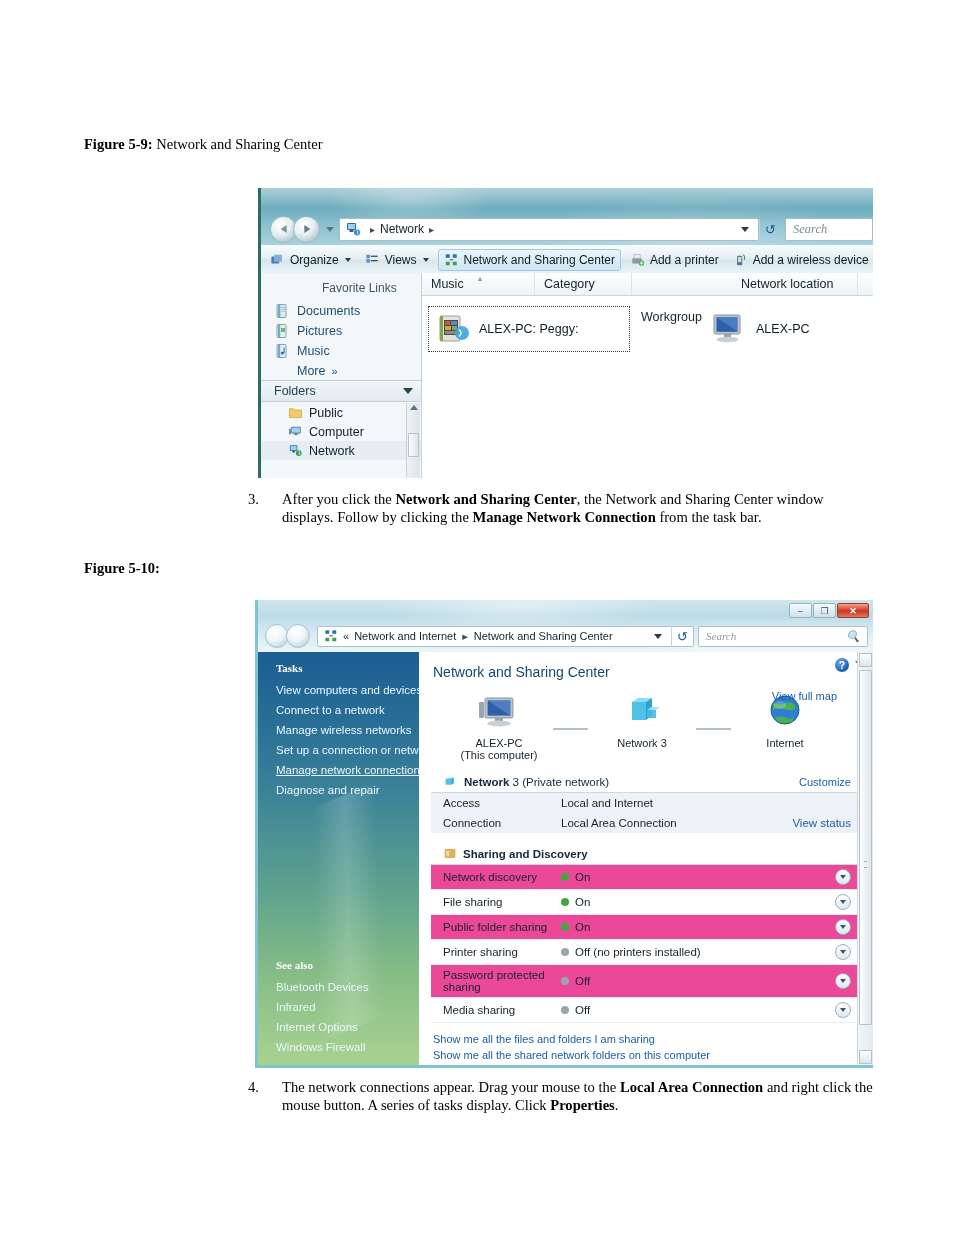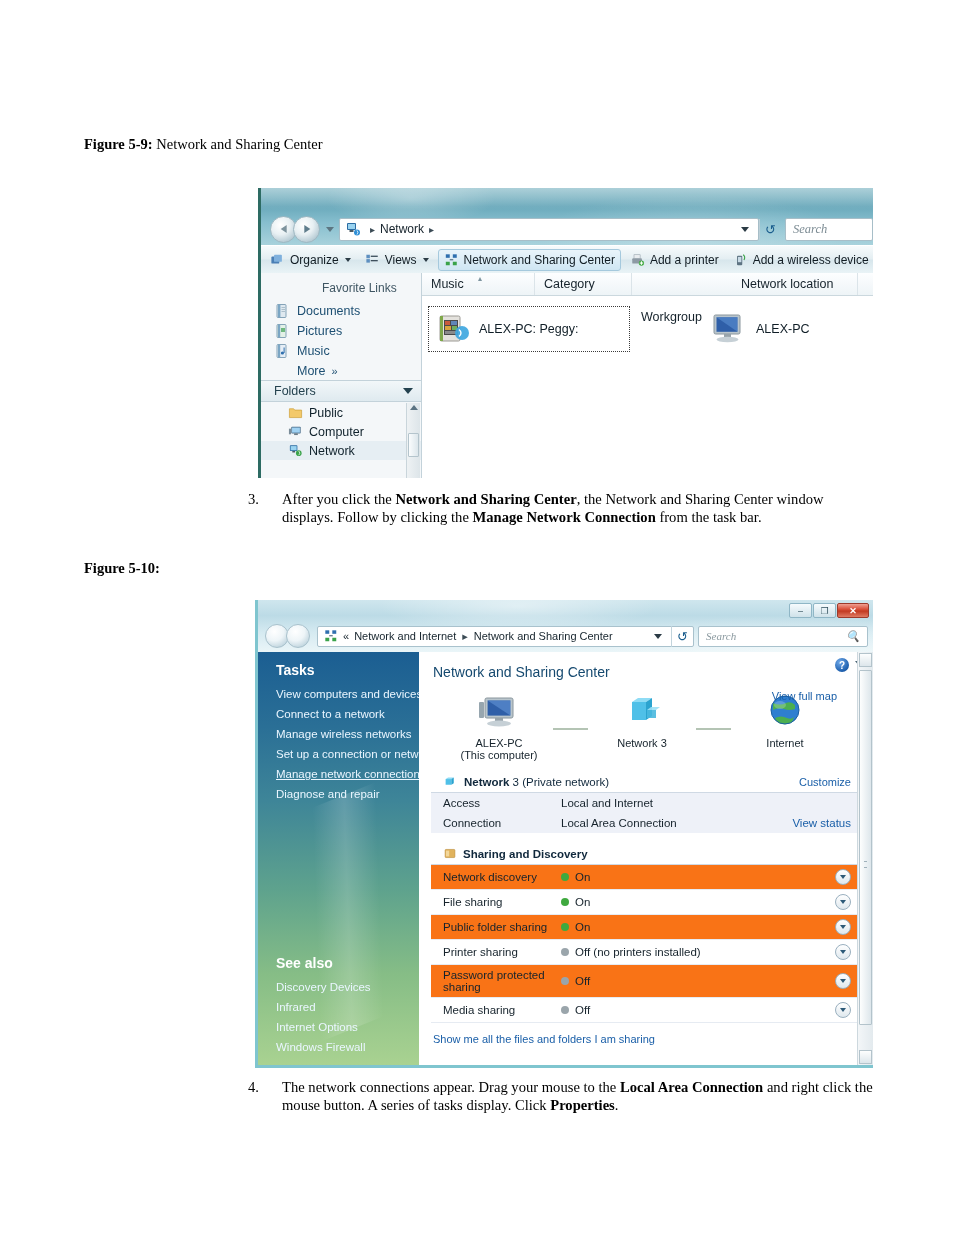--- a/index.html
+++ b/index.html
@@ -204,21 +204,21 @@
     width:161px;flex:0 0 auto;position:relative;box-sizing:border-box;
     background:linear-gradient(180deg,#1b5e92 0%, #2a6f96 18%, #3e8598 36%, #5fa38d 58%, #86bd86 78%, #a9d291 100%);
     overflow:hidden;
   }
   .tasks:before{
     content:"";position:absolute;left:-40px;top:150px;width:260px;height:220px;
     background:linear-gradient(110deg,rgba(255,255,255,0) 40%,rgba(255,255,255,.18) 50%,rgba(255,255,255,0) 60%);
     transform:rotate(-22deg);
   }
   .tasks-hdr{
-    font-family:Liberation Sans, sans-serif;font-size:14px;font-weight:bold;color:#ffffff;
+    font-family:Liberation Serif, serif;font-size:11px;font-weight:bold;color:#ffffff;
     padding:10px 4px 6px 18px;position:relative;
   }
   .tlink{
     font-family:"Liberation Sans",sans-serif;font-size:11.5px;color:#eaf6ff;
     padding:4px 6px 4px 18px;position:relative;white-space:nowrap;
   }
   .tlink.hover{text-decoration:underline;}
   .seealso{position:absolute;left:0;right:0;bottom:8px;}
   .seealso .tasks-hdr{padding-top:0;}
 
@@ -256,21 +256,21 @@
     background:#eef1f8;font-family:"Liberation Sans",sans-serif;font-size:11.5px;color:#16232c;
   }
   .drow .k{width:118px;flex:0 0 auto;}
   .drow .v{flex:1 1 auto;}
   .drow .a{color:#1a5fa8;}
   .srow{
     display:flex;align-items:center;padding:4px 10px 4px 12px;margin:0 12px;
     font-family:"Liberation Sans",sans-serif;font-size:11.5px;color:#16232c;
     border-bottom:1px solid #e6ebf2;
   }
-  .srow.alt{background:#f97316;}
+  .srow.alt{background:#ec4899;}
   .srow .k{width:118px;flex:0 0 auto;}
   .srow .dot{width:8px;height:8px;border-radius:50%;margin-right:6px;flex:0 0 auto;}
   .srow .st{flex:1 1 auto;}
   .expander{
     width:16px;height:16px;border-radius:50%;border:1px solid #9ab0bf;box-sizing:border-box;
     background:linear-gradient(180deg,#ffffff,#dfe8ee);
     display:flex;align-items:center;justify-content:center;flex:0 0 auto;
   }
   .expander i{display:block;width:0;height:0;border-left:3.5px solid transparent;border-right:3.5px solid transparent;border-top:4.5px solid #2d5a78;}
   .botlinks{padding:8px 0 0 14px;}
@@ -548,21 +548,21 @@
         <div class="tasks-hdr">Tasks</div>
         <div class="tlink">View computers and devices</div>
         <div class="tlink">Connect to a network</div>
         <div class="tlink">Manage wireless networks</div>
         <div class="tlink">Set up a connection or network</div>
         <div class="tlink hover">Manage network connections</div>
         <div class="tlink">Diagnose and repair</div>
 
         <div class="seealso">
           <div class="tasks-hdr">See also</div>
-          <div class="tlink">Discovery Devices</div>
+          <div class="tlink">Bluetooth Devices</div>
           <div class="tlink">Infrared</div>
           <div class="tlink">Internet Options</div>
           <div class="tlink">Windows Firewall</div>
         </div>
       </div>
 
       <div class="content">
         <div class="helpico">?</div>
         <div class="helpcar"></div>
 
@@ -681,20 +681,21 @@
           <span class="k">Media sharing</span>
           <span class="dot" style="background:#9aa5ab;"></span>
           <span class="st">Off</span>
           <span class="expander">
               <i></i>
             </span>
         </div>
 
         <div class="botlinks">
           <a href="#">Show me all the files and folders I am sharing</a>
+          <a href="#">Show me all the shared network folders on this computer</a>
         </div>
 
         <div class="vsb">
           <div class="btn t"></div>
           <div class="thumb">
               <span class="grip"></span>
             </div>
           <div class="btn b"></div>
         </div>
       </div>

